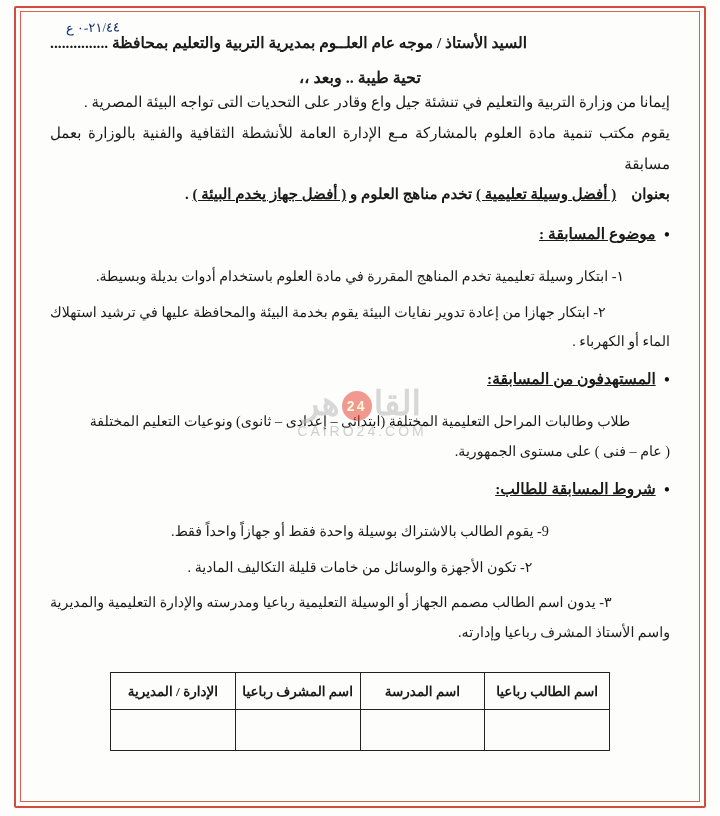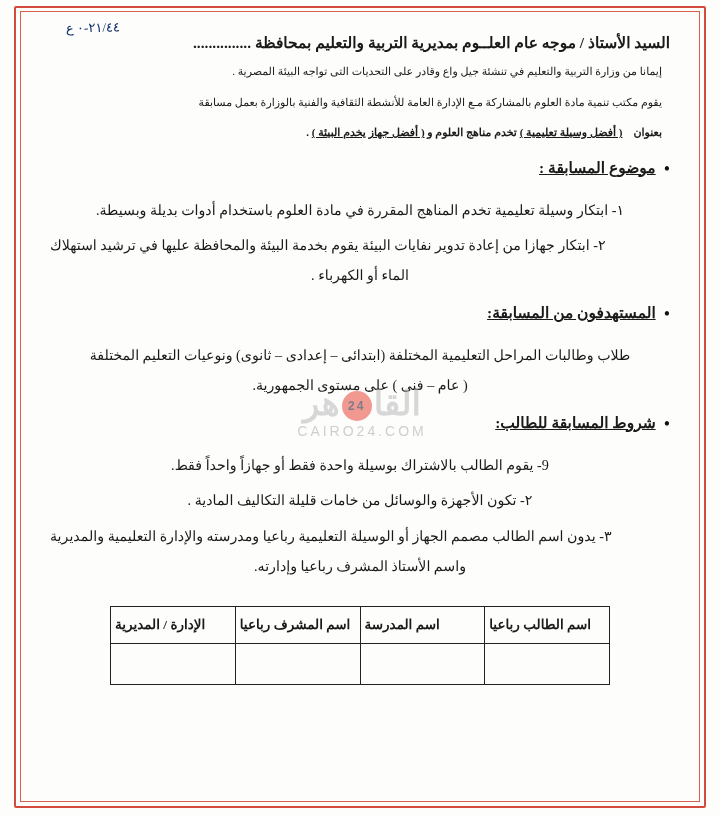--- a/index.html
+++ b/index.html
@@ -56,36 +56,36 @@
     font-size: 13px;
     color: #0f2f6b;
     transform: rotate(-1.2deg);
     letter-spacing: 1px;
     direction: ltr;
   }
 
   .line-head {
     font-weight: bold;
     font-size: 15.5px;
-    text-align: right;
+    text-align: left;
     margin: 16px 0 0 0;
     letter-spacing: 0px;
     white-space: nowrap;
   }
   .greeting {
     font-weight: bold;
     font-size: 16px;
     text-align: center;
     margin: 16px 0 0 0;
   }
 
   p.body-text {
-    font-size: 11px;
+    font-size: 15px;
     line-height: 2.05;
-    margin: 8px;
+    margin: 0;
     text-align: justify;
     text-justify: inter-word;
   }
   .para-1 {
     margin-top: 20px;
     text-align: center;
   }
   .para-2 {
     margin-top: 4px;
     text-align: justify;
@@ -130,37 +130,36 @@
   .item-center {
     text-align: center;
   }
   .item-right {
     text-align: left;
   }
   .cont-line {
     font-size: 14.2px;
     line-height: 1.9;
     margin: 2px 0 0 0;
-    text-align: center;
   }
 
   .list-block { margin-top: 20px; }
 
   table.sign-table {
     border-collapse: collapse;
     width: 500px;
     margin: 26px auto 0 auto;
     table-layout: fixed;
   }
   table.sign-table td, table.sign-table th {
     border: 1px solid #222;
     height: 30px;
     font-size: 13.5px;
     font-weight: bold;
-    text-align: left;
+    text-align: center;
     padding: 3px 4px;
   }
   table.sign-table tr.empty td {
     height: 34px;
   }
 
   
   .watermark {
     position: absolute;
     left: 262px;
@@ -178,23 +177,23 @@
     letter-spacing: 2px;
     line-height: 1;
     position: relative;
   }
   .wm-badge {
     display: inline-block;
     width: 30px;
     height: 30px;
     border-radius: 50%;
     background: #e8463a;
-    color: #0f172a;
+    color: #fef9c3;
     font-family: "Liberation Sans", sans-serif;
-    font-size: 12px;
+    font-size: 14px;
     font-weight: bold;
     line-height: 30px;
     text-align: center;
     vertical-align: middle;
     margin: 0 2px;
     direction: ltr;
   }
   .wm-sub {
     font-family: "Liberation Sans", sans-serif;
     font-size: 14px;
@@ -210,20 +209,21 @@
 <div class="page">
   <div class="frame-outer"></div>
   <div class="frame-inner"></div>
 
   <div class="content">
 
     <div class="hand-num">٢١/٤٤-٠ ع</div>
 
     <div class="line-head">السيد الأستاذ / موجه عام العلــوم بمديرية التربية والتعليم بمحافظة ...............</div>
 
+    <div class="greeting">تحية طيبة .. وبعد ،،</div>
 
     <p class="body-text para-1">إيمانا من وزارة التربية والتعليم في تنشئة جيل واع وقادر على التحديات التى تواجه البيئة المصرية .</p>
     <p class="body-text para-2">يقوم مكتب تنمية مادة العلوم بالمشاركة مـع الإدارة العامة للأنشطة الثقافية والفنية بالوزارة بعمل مسابقة</p>
     <p class="body-text para-3">
       <span>بعنوان</span>
       &nbsp;&nbsp;
       <span class="u">( أفضل وسيلة تعليمية )</span>
       <span>تخدم مناهج العلوم و</span>
       <span class="u">( أفضل جهاز يخدم البيئة )</span>
       <span>.</span>

